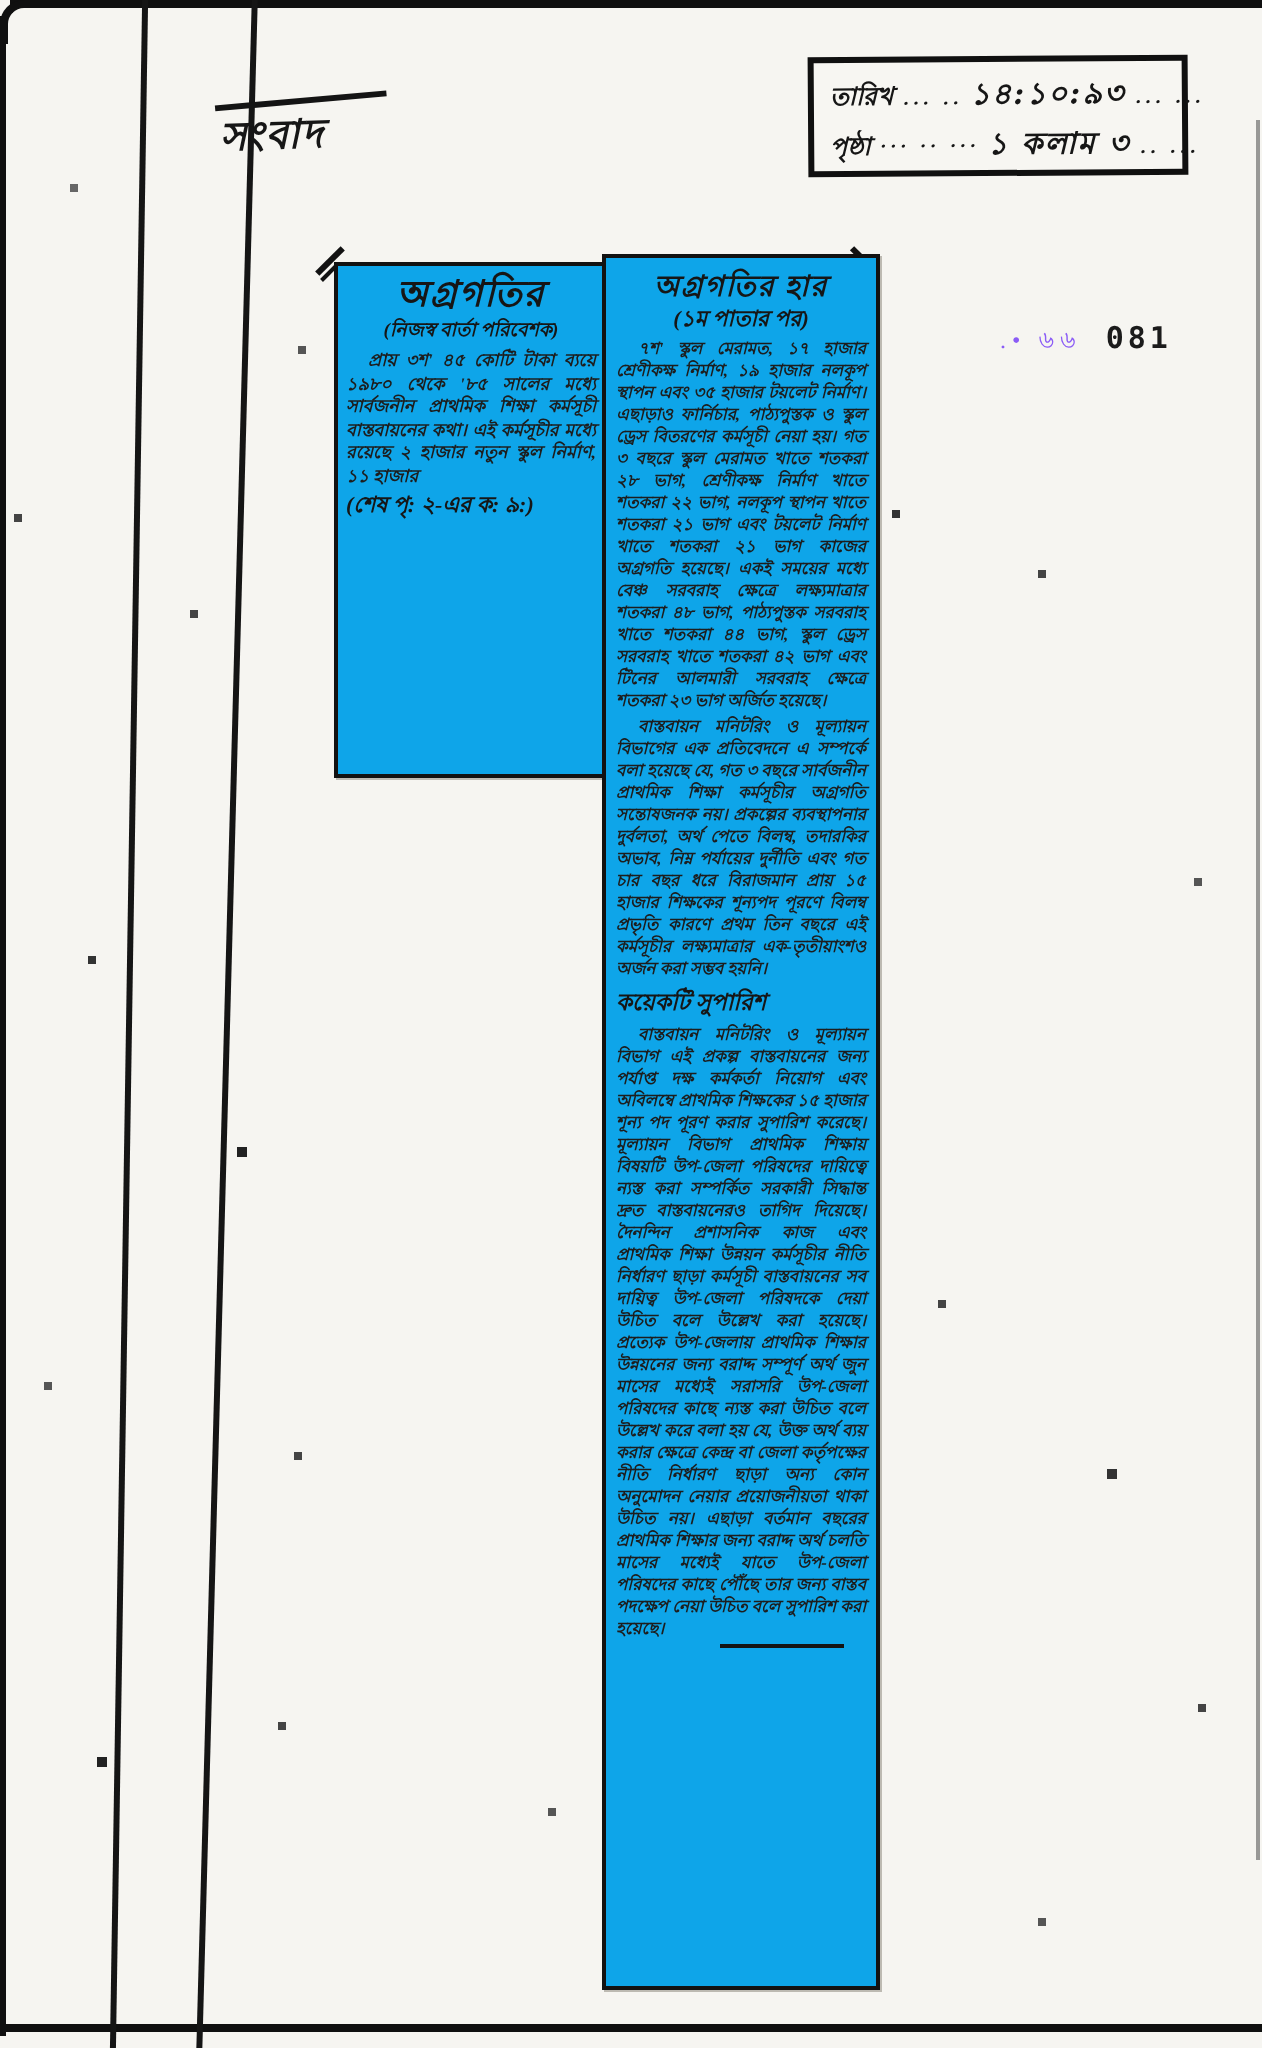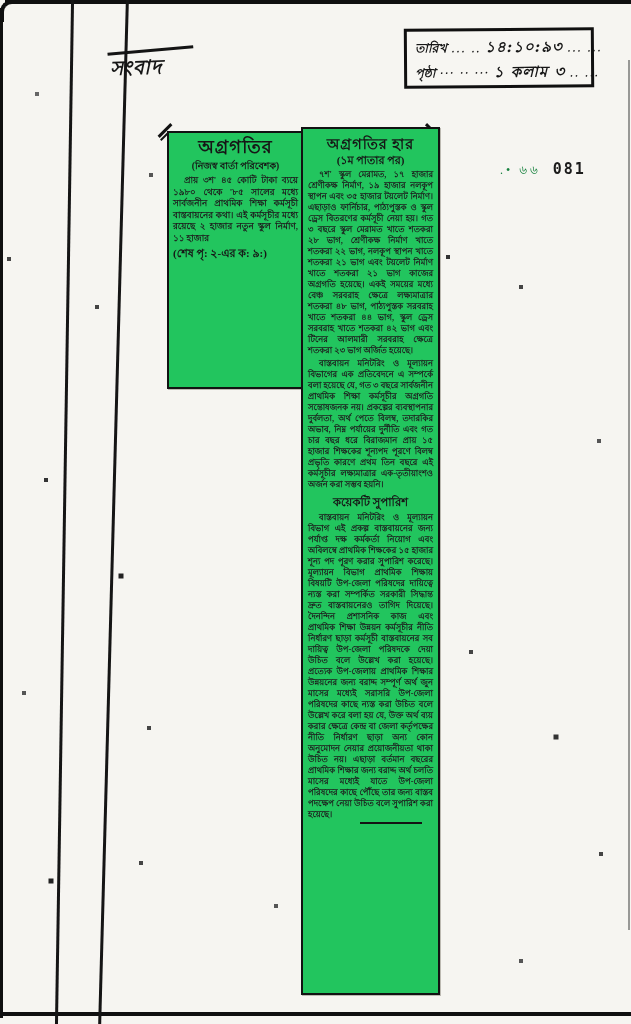--- a/index.html
+++ b/index.html
@@ -38,42 +38,43 @@
     border:3px solid #101010; background:#f7f6f2; transform:rotate(-0.4deg);
     padding:4px 8px 0 8px;
     font-family:"DejaVu Serif", serif;
   }
   .date-box .row { white-space:nowrap; font-size:12.5px; line-height:24px; font-weight:bold; font-style:italic; }
   .date-box .leader { letter-spacing:1px; font-weight:normal; }
   .date-box .value  { font-size:15px; letter-spacing:1px; }
 
   
   .serial-stamp { position:absolute; left:500px; top:160px; white-space:nowrap; }
-  .serial-stamp .prefix { color:#15803d; font-size:12px; letter-spacing:3px; margin-right:8px; }
+  .serial-stamp .prefix { color:#8b5cf6; font-size:12px; letter-spacing:3px; margin-right:8px; }
   .serial-stamp .number { font-family:"DejaVu Sans Mono", monospace; font-weight:bold;
                           font-size:15px; letter-spacing:2px; color:#1b1b1b; }
 
   
   .clip-col {
-    position:absolute; background:#22c55e; border:2px solid #121212; overflow:hidden;
+    position:absolute; background:#0ea5e9; border:2px solid #121212; overflow:hidden;
     box-shadow:1px 1px 0 #bdbab2;
+    font-style:italic;
   }
   .clip-left  { left:167px; top:131px; width:137px; height:258px; padding:3px 4px; }
   .clip-right { left:301px; top:127px; width:139px; height:868px; padding:4px 5px; }
 
   .headline   { text-align:center; font-weight:bold; }
   .clip-left  .headline { font-size:18px; line-height:22px; letter-spacing:1px; }
   .clip-right .headline { font-size:14.5px; line-height:18px; letter-spacing:1px; padding-top:2px;
                           border-bottom:0; }
   .subhead    { text-align:center; font-size:11px; font-weight:bold; line-height:14px; }
   .byline     { text-align:center; font-size:9.5px; font-weight:bold; line-height:13px; margin-top:2px; }
   .body-text  { font-size:8.4px; line-height:11px; text-align:justify; text-indent:11px; margin-top:2px;
                 font-weight:bold; color:#1d1d1d; }
   .clip-left .body-text { font-size:8.8px; line-height:11.6px; }
-  .section-heading { text-align:center; font-size:11.5px; font-weight:bold; line-height:15px; margin-top:5px; }
+  .section-heading { font-size:11.5px; font-weight:bold; line-height:15px; margin-top:5px; }
   .continuation { text-align:left; font-size:11px; font-weight:bold; line-height:13px; margin-top:2px; }
   .end-rule { width:62px; height:2px; background:#141414; margin:2px 0 0 52px; }
 
   
   .cut-mark { position:absolute; background:#121212; }
   .cut-tl  { left:156px; top:129px; width:18px; height:3px; transform:rotate(-45deg); }
   .cut-tl2 { left:159px; top:135px; width:12px; height:2px; transform:rotate(-45deg); }
   .cut-tr  { left:424px; top:128px; width:15px; height:2.5px; transform:rotate(45deg); }
   .cut-br  { left:294px; top:376px; width:13px; height:2px; transform:rotate(-58deg); }
 

